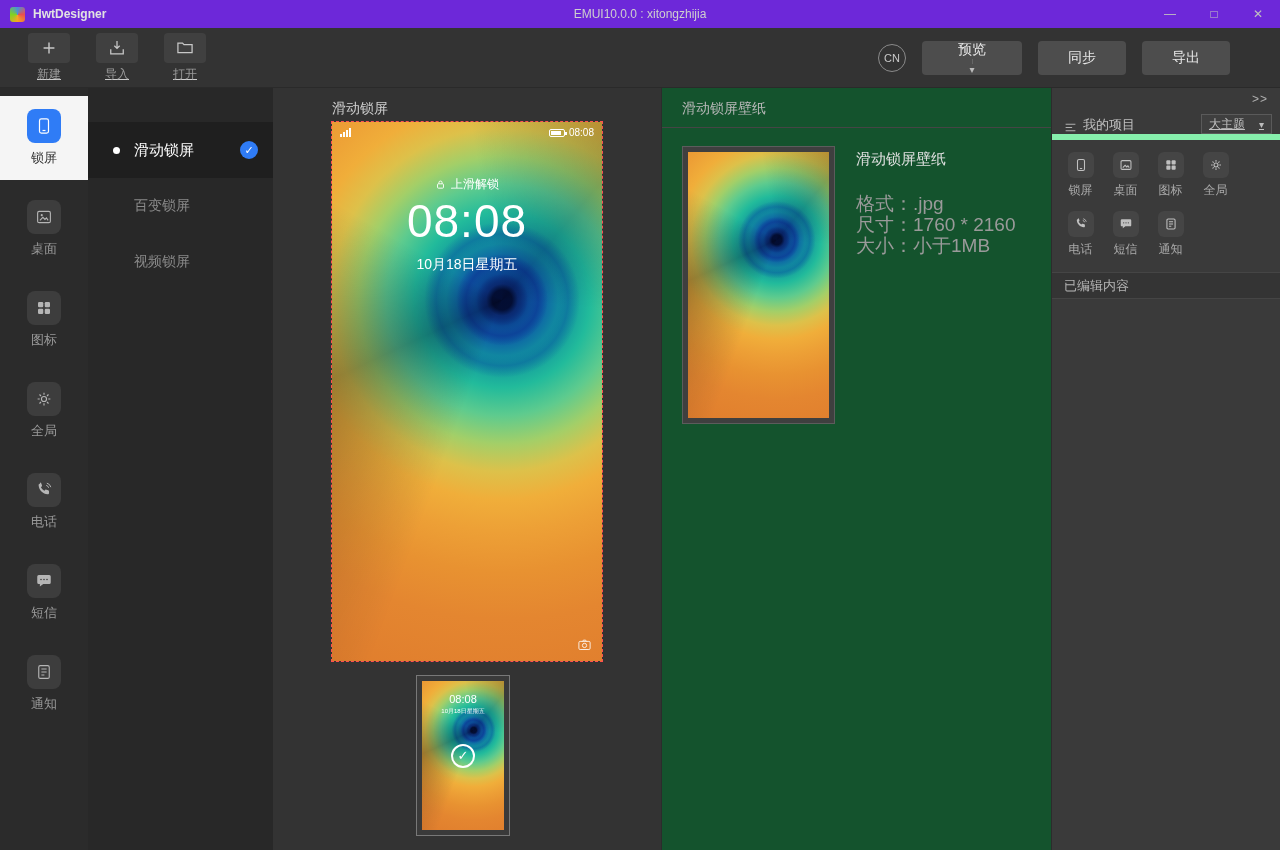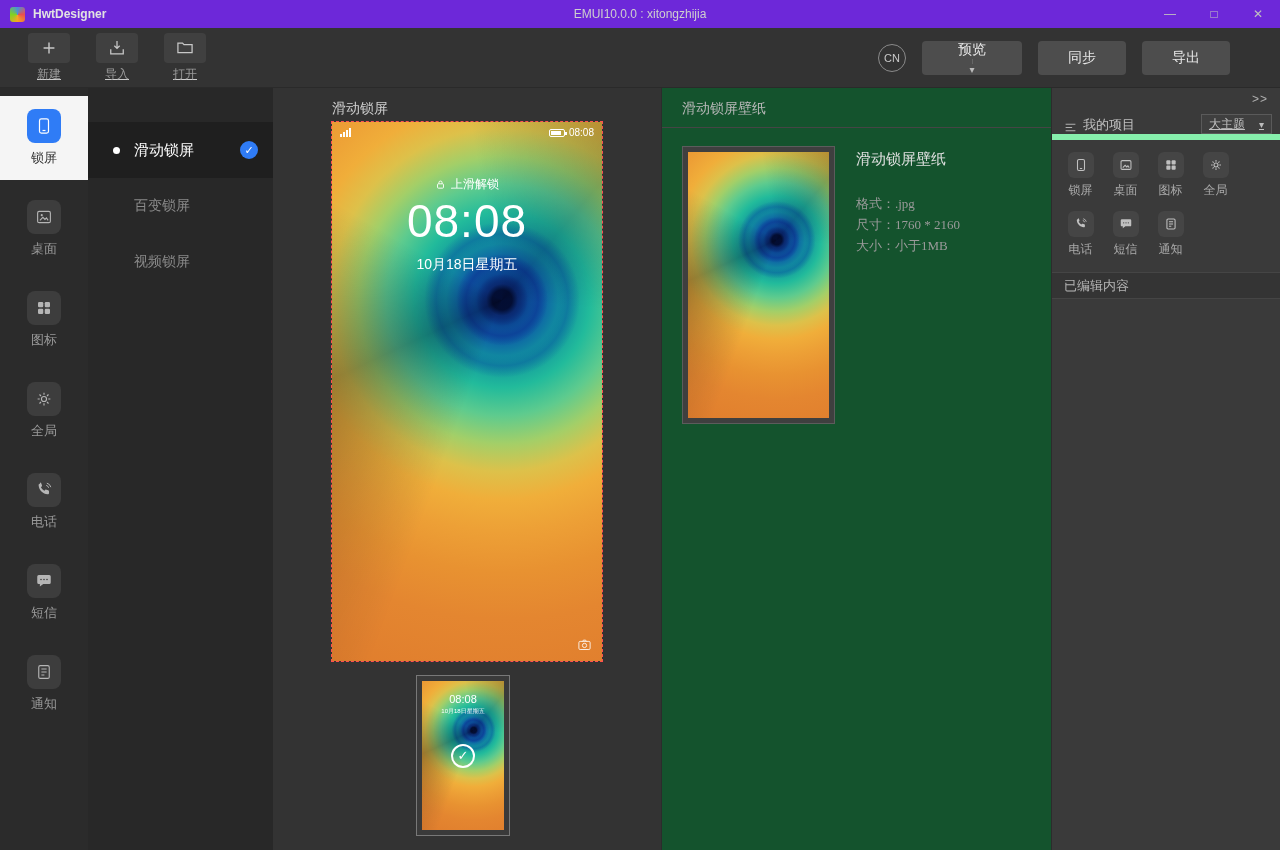--- a/index.html
+++ b/index.html
@@ -111,21 +111,21 @@
 
   
   .wp-panel { width:390px; flex:none; background:#14532d; border-left:1px solid #2c2c2c; position:relative; }
   .wp-header { height:40px; line-height:40px; padding-left:20px; font-size:14px; color:#b8b8b8;
                border-bottom:1px solid #454545; }
   .wp-thumb { position:absolute; left:20px; top:58px; width:153px; height:278px;
               border:1px solid #5c5c5c; background:#3f3f3f; padding:5px; }
   .wp-thumb .thumb-inner { width:100%; height:100%; }
   .wp-info { position:absolute; left:194px; top:62px; }
   .wp-name { color:#e0e0e0; font-size:15px; margin-bottom:24px; }
-  .wp-line { color:#9a9a9a; font-size:13px; line-height:21px;font-family:Liberation Serif, serif; }
+  .wp-line { color:#9a9a9a; font-size:19px; line-height:21px; }
 
   
   .right-panel { width:229px; flex:none; background:#3a3a3a; border-left:1px solid #2c2c2c; }
   .collapse-row { height:22px; line-height:22px; text-align:right; padding-right:12px;
                   color:#b0b0b0; font-size:12px; letter-spacing:1px; }
   .proj-header { height:30px; display:flex; align-items:flex-end; padding:0 8px 0 12px;
                  border-bottom:6px solid #86efac; color:#c0c0c0; font-size:13px; }
   .proj-header svg { margin-right:6px; color:#b0b0b0; }
   .proj-select { margin-left:auto; height:20px; display:flex; align-items:center; padding:0 7px;
                  background:#3f3f3f; border:1px solid #5a5a5a; color:#c0c0c0; font-size:12px;text-decoration:underline; }

